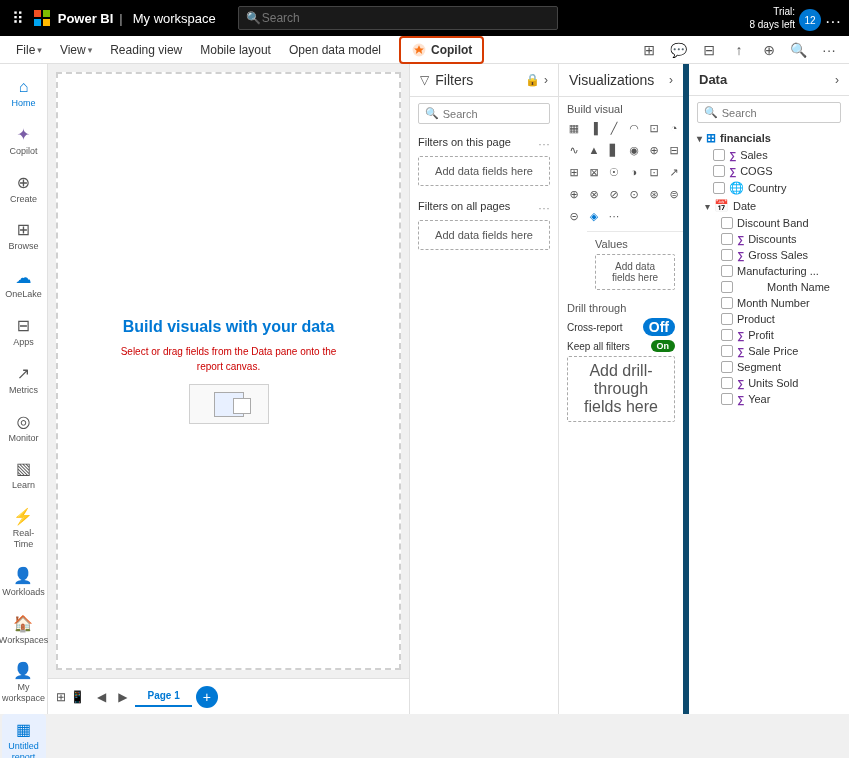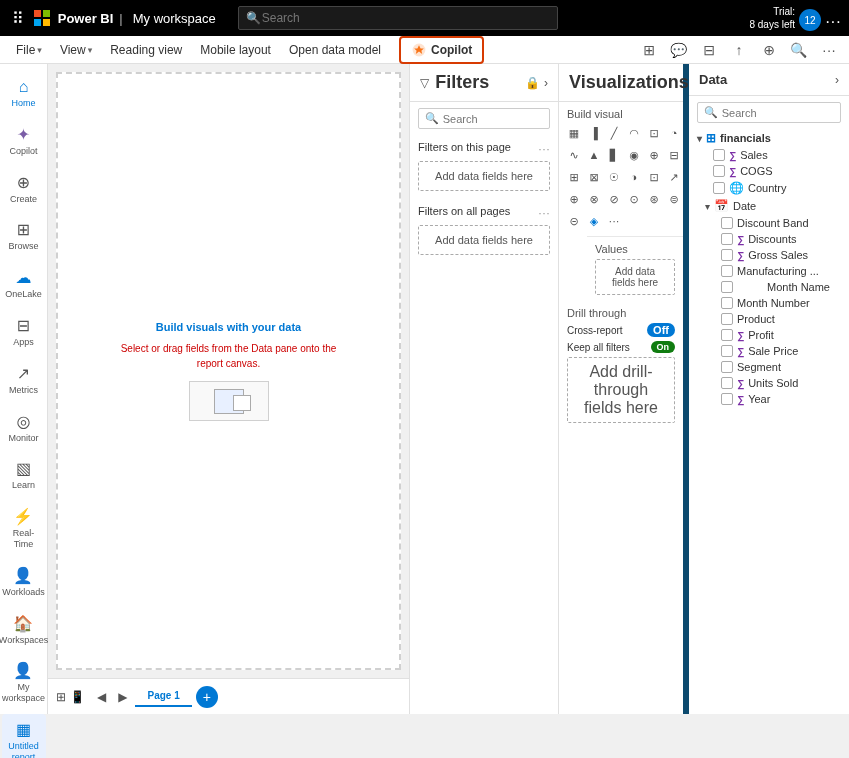--- a/index.html
+++ b/index.html
@@ -59,21 +59,21 @@
     .sidebar-item.active { color: #0078d4; }
     .sidebar-item.active .sidebar-item-icon { color: #0078d4; }
     .sidebar-item-icon { font-size: 16px; color: #555; }
     .sidebar-item-label { font-size: 9px; color: #555; text-align: center; line-height: 1.2; }
     .sidebar-item.active .sidebar-item-label { color: #0078d4; }
     .canvas-content {
       flex: 1; display: flex; align-items: center; justify-content: center;
       border: 2px dashed #d0d0d0; margin: 8px; background: #fff;
     }
     .canvas-placeholder { text-align: center; }
-    .canvas-title { color: #0078d4; font-size: 11px; font-weight: 600; margin-bottom: 8px; }
+    .canvas-title { color: #0078d4; font-size: 16px; font-weight: 600; margin-bottom: 8px; }
     .canvas-subtitle { color: #c00; font-size: 10px; line-height: 1.5; margin-bottom: 10px; }
     .canvas-img-placeholder {
       width: 80px; height: 40px; border: 1px solid #d0d0d0; background: #f9f9f9;
       display: flex; align-items: center; justify-content: center; margin: 0 auto;
     }
     .canvas-img-inner { width: 30px; height: 25px; border: 1px solid #aaa; background: #e8f0ff; position: relative; }
     .canvas-img-inner::after { content: ''; position: absolute; bottom: 2px; right: -8px; width: 16px; height: 14px; border: 1px solid #aaa; background: #fff; }
 
     
     .page-bar {
@@ -97,21 +97,21 @@
     .right-panels { display: flex; height: 100%; }
 
     
     .filters-panel {
       width: 150px; background: #fff; border-left: 1px solid #e0e0e0; border-right: 1px solid #e0e0e0;
       display: flex; flex-direction: column;
     }
     .panel-header {
       display: flex; align-items: center; padding: 8px 10px; border-bottom: 1px solid #e0e0e0; gap: 6px;
     }
-    .panel-title { font-size: 18px; font-weight: 700; color: #333; flex: 1; }
+    .panel-title { font-size: 14px; font-weight: 400; color: #333; flex: 1; }
     .panel-header-icons { display: flex; gap: 4px; }
     .panel-header-icon { font-size: 12px; color: #555; cursor: pointer; }
     .panel-search {
       display: flex; align-items: center; border: 1px solid #ccc; border-radius: 2px; margin: 6px 8px;
       padding: 3px 6px; gap: 4px;
     }
     .panel-search input { border: none; outline: none; font-size: 11px; width: 100%; }
     .filter-section { padding: 6px 8px; }
     .filter-section-title { font-size: 11px; color: #333; font-weight: 500; margin-bottom: 4px; }
     .filter-section-dots { font-size: 12px; color: #999; float: right; }
@@ -134,21 +134,21 @@
     }
     .viz-values-section { padding: 6px 8px; border-top: 1px solid #e8e8e8; margin-top: 4px; margin-left: 28px; }
     .viz-values-title { font-size: 11px; color: #555; margin-bottom: 4px; }
     .viz-add-btn {
       border: 1px dashed #aaa; border-radius: 2px; padding: 6px; text-align: center;
       font-size: 10px; color: #555; cursor: pointer;
     }
     .viz-drill-section { padding: 6px 8px; }
     .viz-drill-title { font-size: 11px; color: #555; margin-bottom: 4px; }
     .drill-toggle-row { display: flex; align-items: center; justify-content: space-between; margin-bottom: 4px; font-size: 10px; color: #333; }
-    .toggle-on { background: #0078d4; color: #fff; border-radius: 10px; padding: 1px 6px; font-size: 11px; font-weight: 600; }
+    .toggle-on { background: #0078d4; color: #fff; border-radius: 10px; padding: 1px 6px; font-size: 14px; font-weight: 600; }
     .toggle-green { background: #107c10; color: #fff; border-radius: 10px; padding: 1px 6px; font-size: 9px; font-weight: 600; }
     .drill-add-btn {
       border: 1px dashed #aaa; border-radius: 2px; padding: 5px; text-align: center;
       font-size: 16px; color: #555; cursor: pointer; margin-top: 0;
     }
 
     
     .data-panel {
       width: 160px; background: #fff; display: flex; flex-direction: column;
     }

